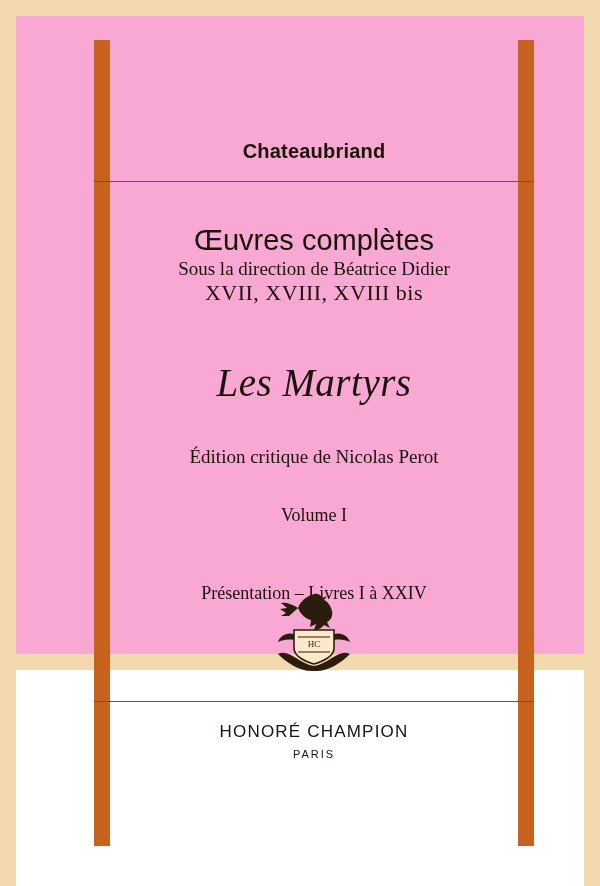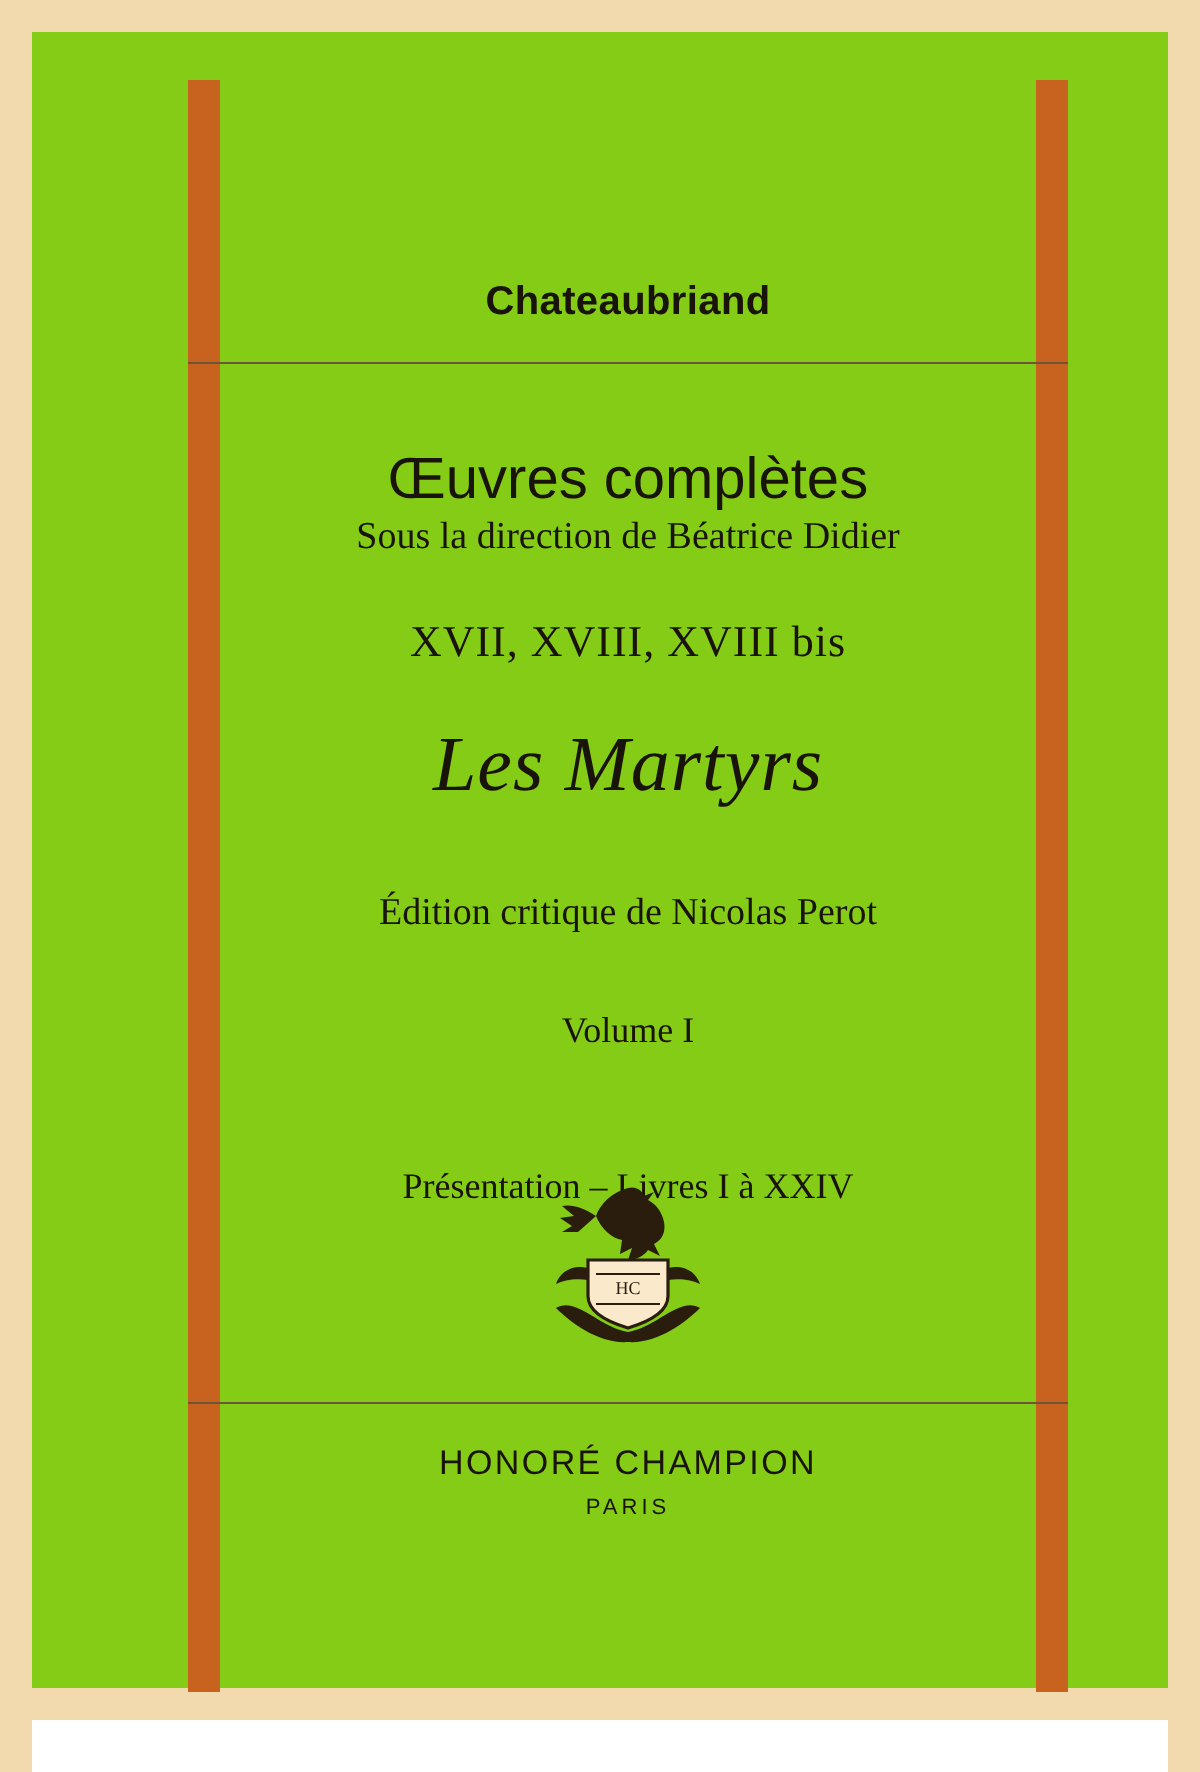--- a/index.html
+++ b/index.html
@@ -10,22 +10,22 @@
   body {
     width: 600px;
     height: 886px;
     overflow: hidden;
     font-family: "Liberation Serif", serif;
   }
 
   .cover {
     position: relative;
     width: 600px;
-    height: 860px;
-    background: #84cc16;
+    height: 670px;
+    background: #f9a8d4;
     box-sizing: border-box;
   }
 
   
   .frame-top, .frame-bottom, .frame-left, .frame-right {
     position: absolute;
     background: #f3d9ae;
   }
   .frame-top    { left: 0;  top: 0;    width: 600px; height: 16px; }
   .frame-bottom { left: 0;  bottom: 0; width: 600px; height: 16px; }
@@ -96,21 +96,21 @@
     position: absolute;
     left: 0;
     top: 258px;
     width: 408px;
     font-size: 19px;
   }
 
   .volume-numbers {
     position: absolute;
     left: 0;
-    top: 308px;
+    top: 280px;
     width: 408px;
     font-size: 22px;
     letter-spacing: 0.5px;
   }
 
   .main-title {
     position: absolute;
     left: 0;
     top: 360px;
     width: 408px;

